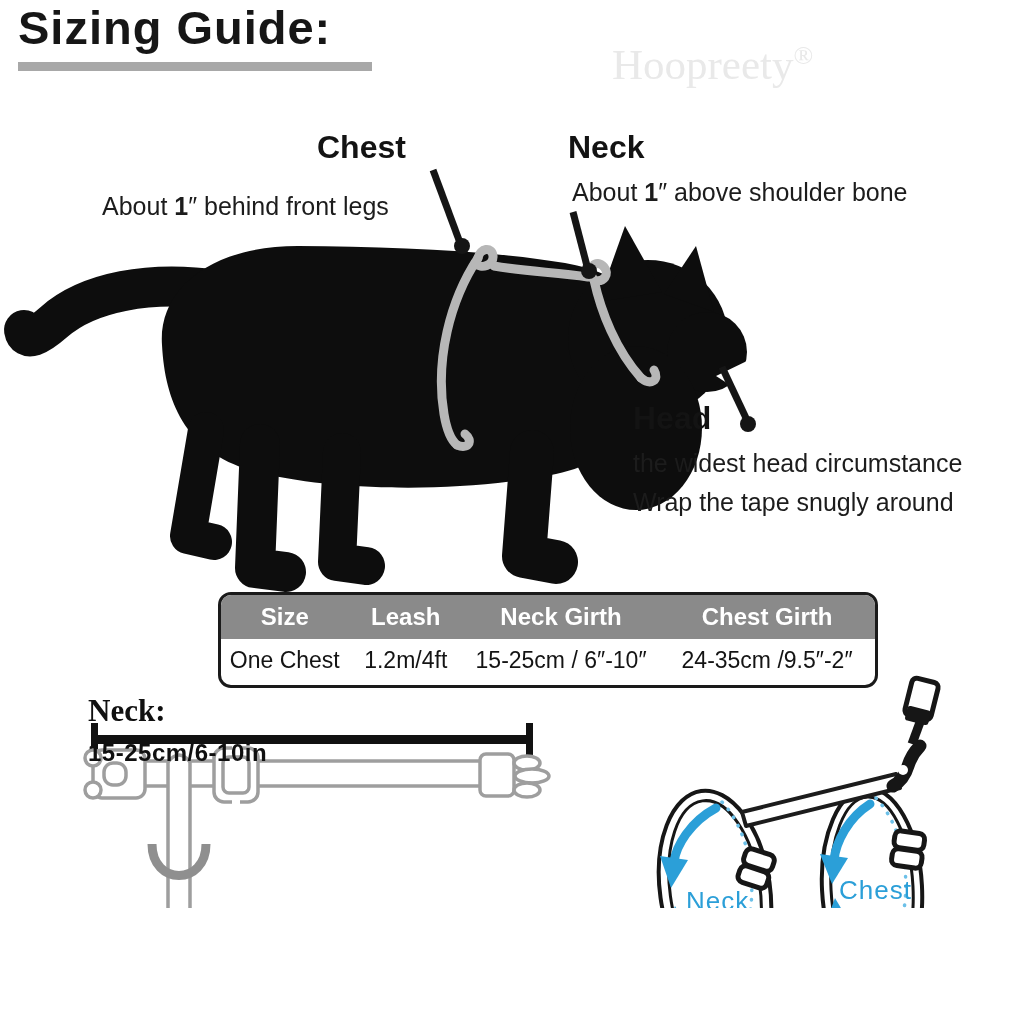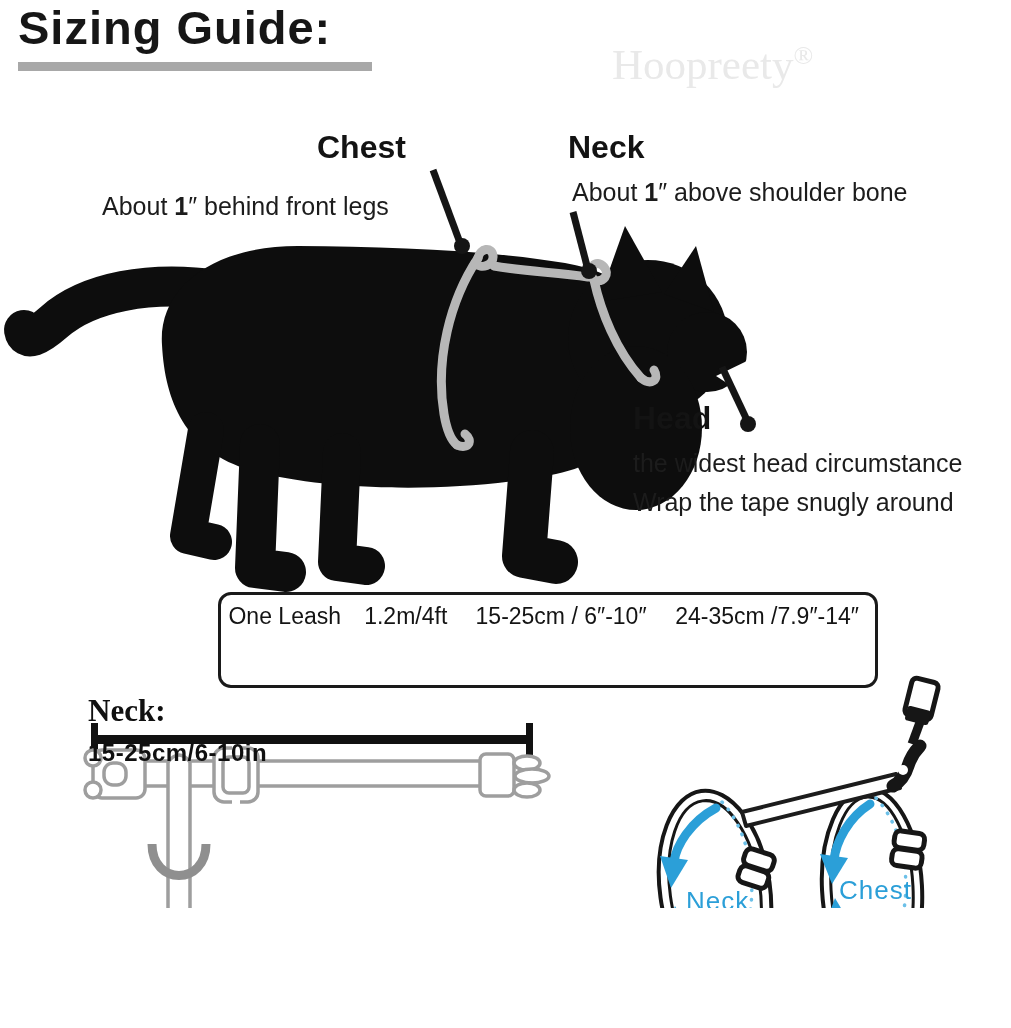--- a/index.html
+++ b/index.html
@@ -210,25 +210,31 @@
   <div class="abs anno-head neck-head">Neck</div>
   <div class="abs anno-sub neck-sub"><span>About </span><b>1</b><span>″ above shoulder bone</span></div>
 
   <div class="abs anno-head head-head">Head</div>
   <div class="abs anno-sub head-sub">
     <div>the widest head circumstance</div>
     <div>Wrap the tape snugly around</div>
   </div>
 
   <div class="abs size-table">
+    <div class="hdr">
+      <div class="cell">Size</div>
+      <div class="cell">Leash</div>
+      <div class="cell">Neck Girth</div>
+      <div class="cell">Chest Girth</div>
+    </div>
     <div class="bdy">
-      <div class="cell">One Leash</div>
+      <div class="cell">One Chest</div>
       <div class="cell">1.2m/4ft</div>
       <div class="cell">15-25cm / 6″-10″</div>
-      <div class="cell">24-35cm /7.9″-14″</div>
+      <div class="cell">24-35cm /9.5″-2″</div>
     </div>
   </div>
 
   <div class="abs strap-caption neck-caption">
     <span class="lbl">Neck:</span>
     <span class="val">15-25cm/6-10in</span>
   </div>
 
   <div class="abs strap-caption chest-caption">
     <span class="lbl">About:</span>

